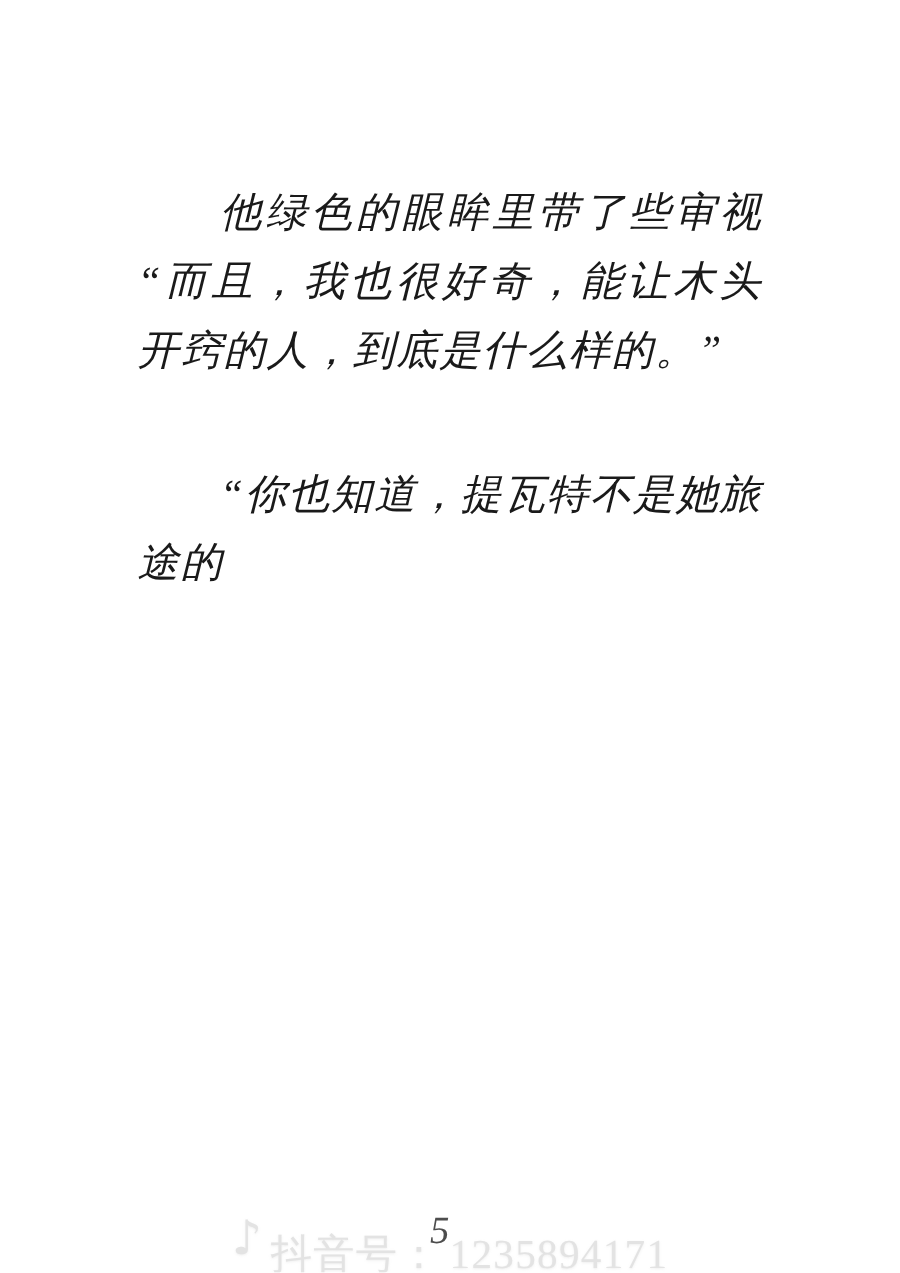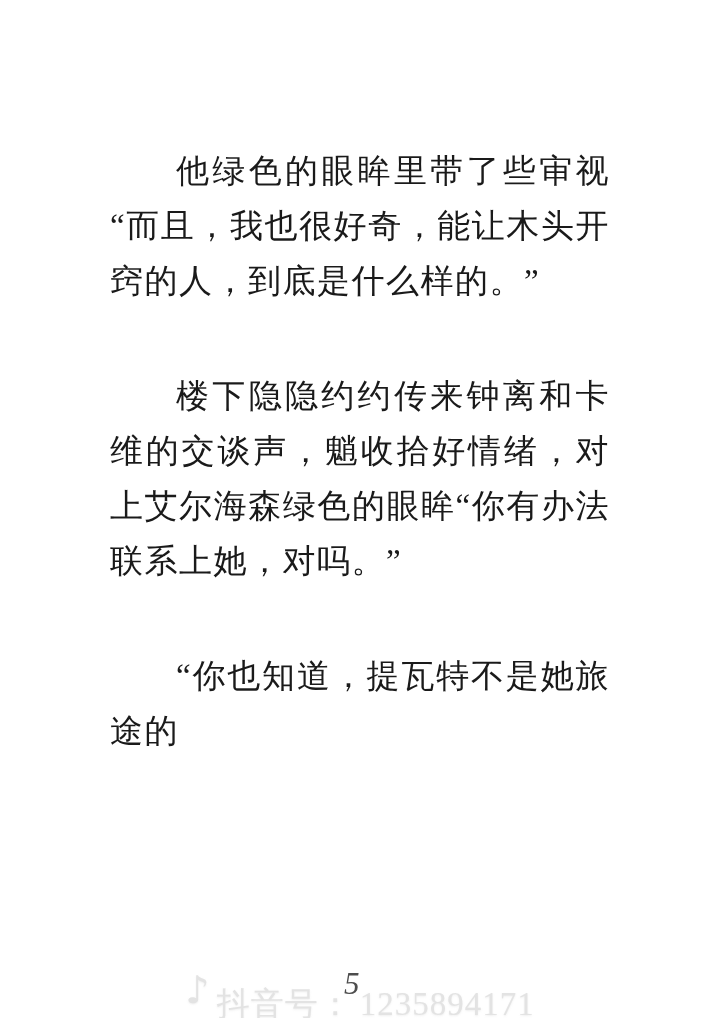--- a/index.html
+++ b/index.html
@@ -16,21 +16,21 @@
     top: 144px;
     left: 110px;
     width: 500px;
     color: #1a1a1a;
     font-size: 33px;
     line-height: 55px;
     letter-spacing: 1.5px;
     text-align: justify;
     text-justify: inter-ideograph;
   }
-  .para { margin: 0; text-indent: 2em; }
+  .para { margin: 0; text-indent: 2em; font-style: italic; }
   .para + .para { margin-top: 60px; }
   .watermark {
     position: absolute;
     left: 0;
     right: 0;
     top: 956px;
     display: flex;
     justify-content: center;
     align-items: center;
     gap: 7px;
@@ -55,21 +55,20 @@
     line-height: 36px;
     font-style: italic;
   }
 </style>
 </head>
 <body>
 
 <div class="page">
   <div class="content">
     <p class="para">他绿色的眼眸里带了些审视“而且，我也很好奇，能让木头开窍的人，到底是什么样的。”</p>
-    <p class="para">楼下隐隐约约传来钟离和卡维的交谈声，魈收拾好情绪，对上艾尔海森绿色的眼眸“你有办法联系上她，对吗。”</p>
     <p class="para">“你也知道，提瓦特不是她旅途的</p>
   </div>
 
   <div class="watermark">
     <span class="wm-icon">♪</span>
     <span class="wm-label">抖音号：</span>
     <span class="wm-number">1235894171</span>
   </div>
 
   <div class="page-number">5</div>

